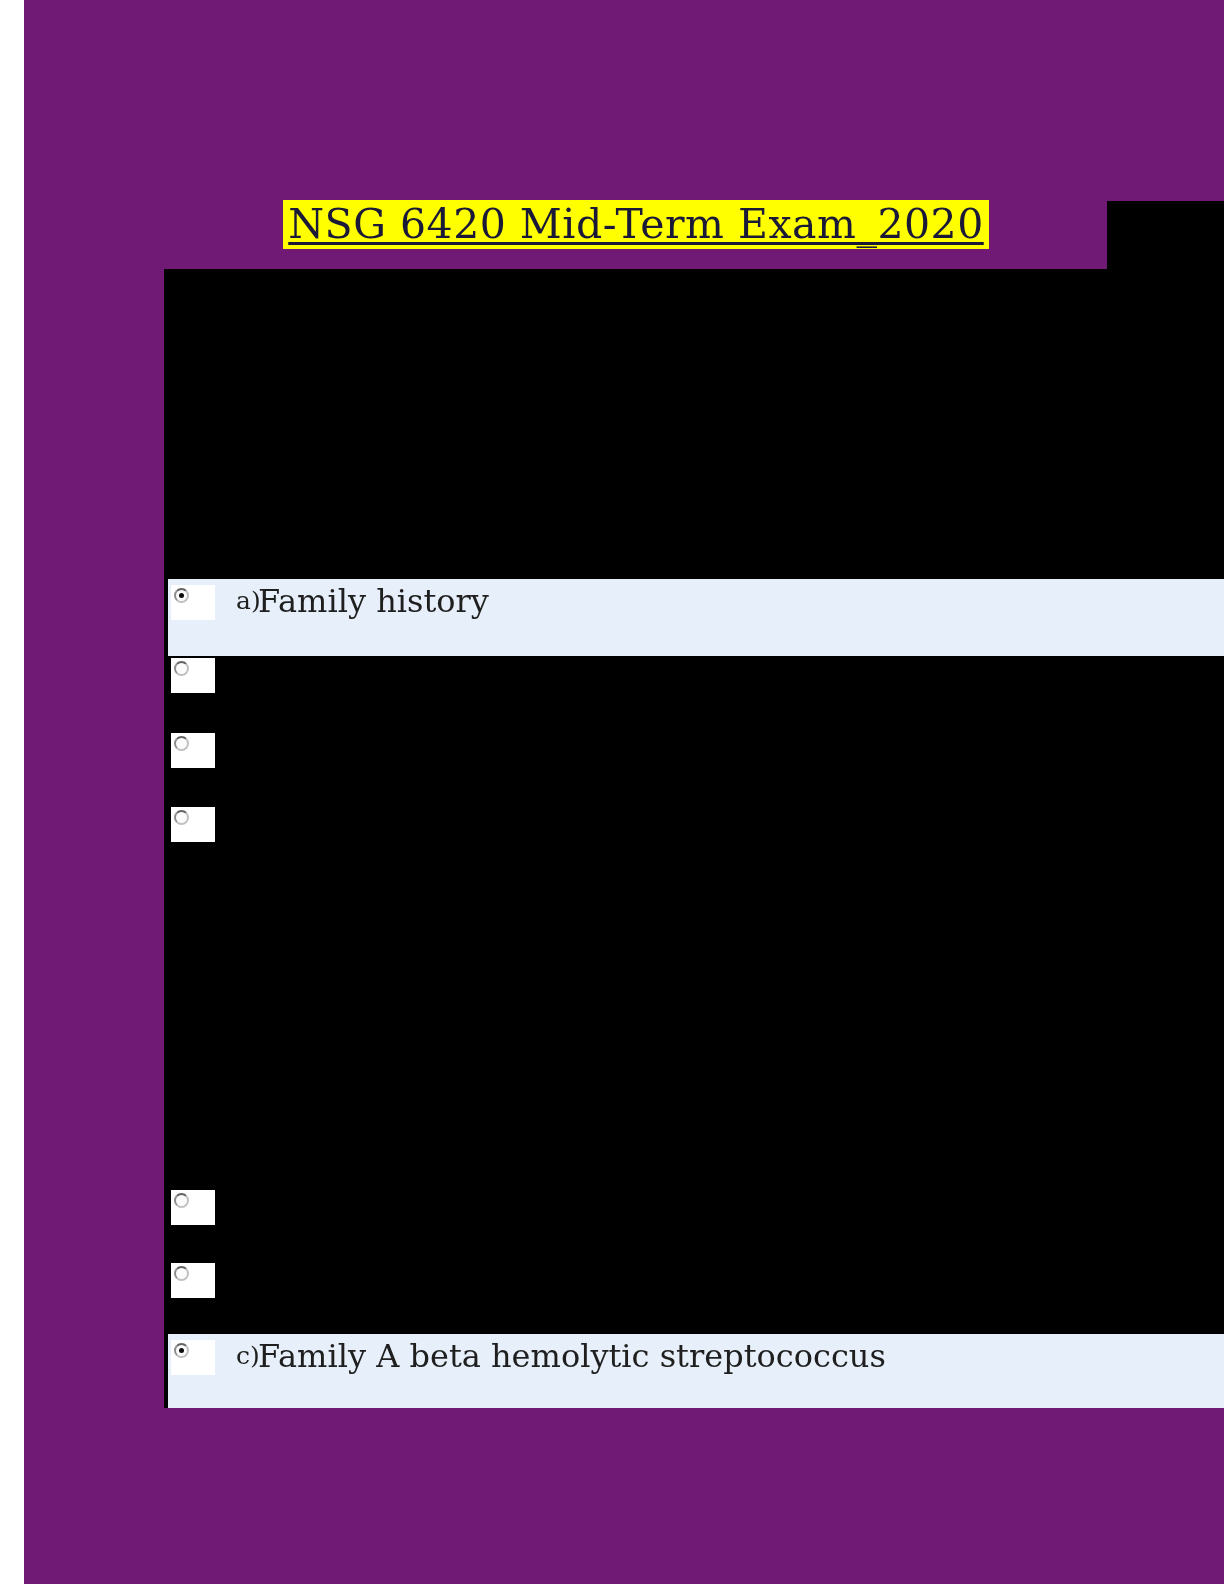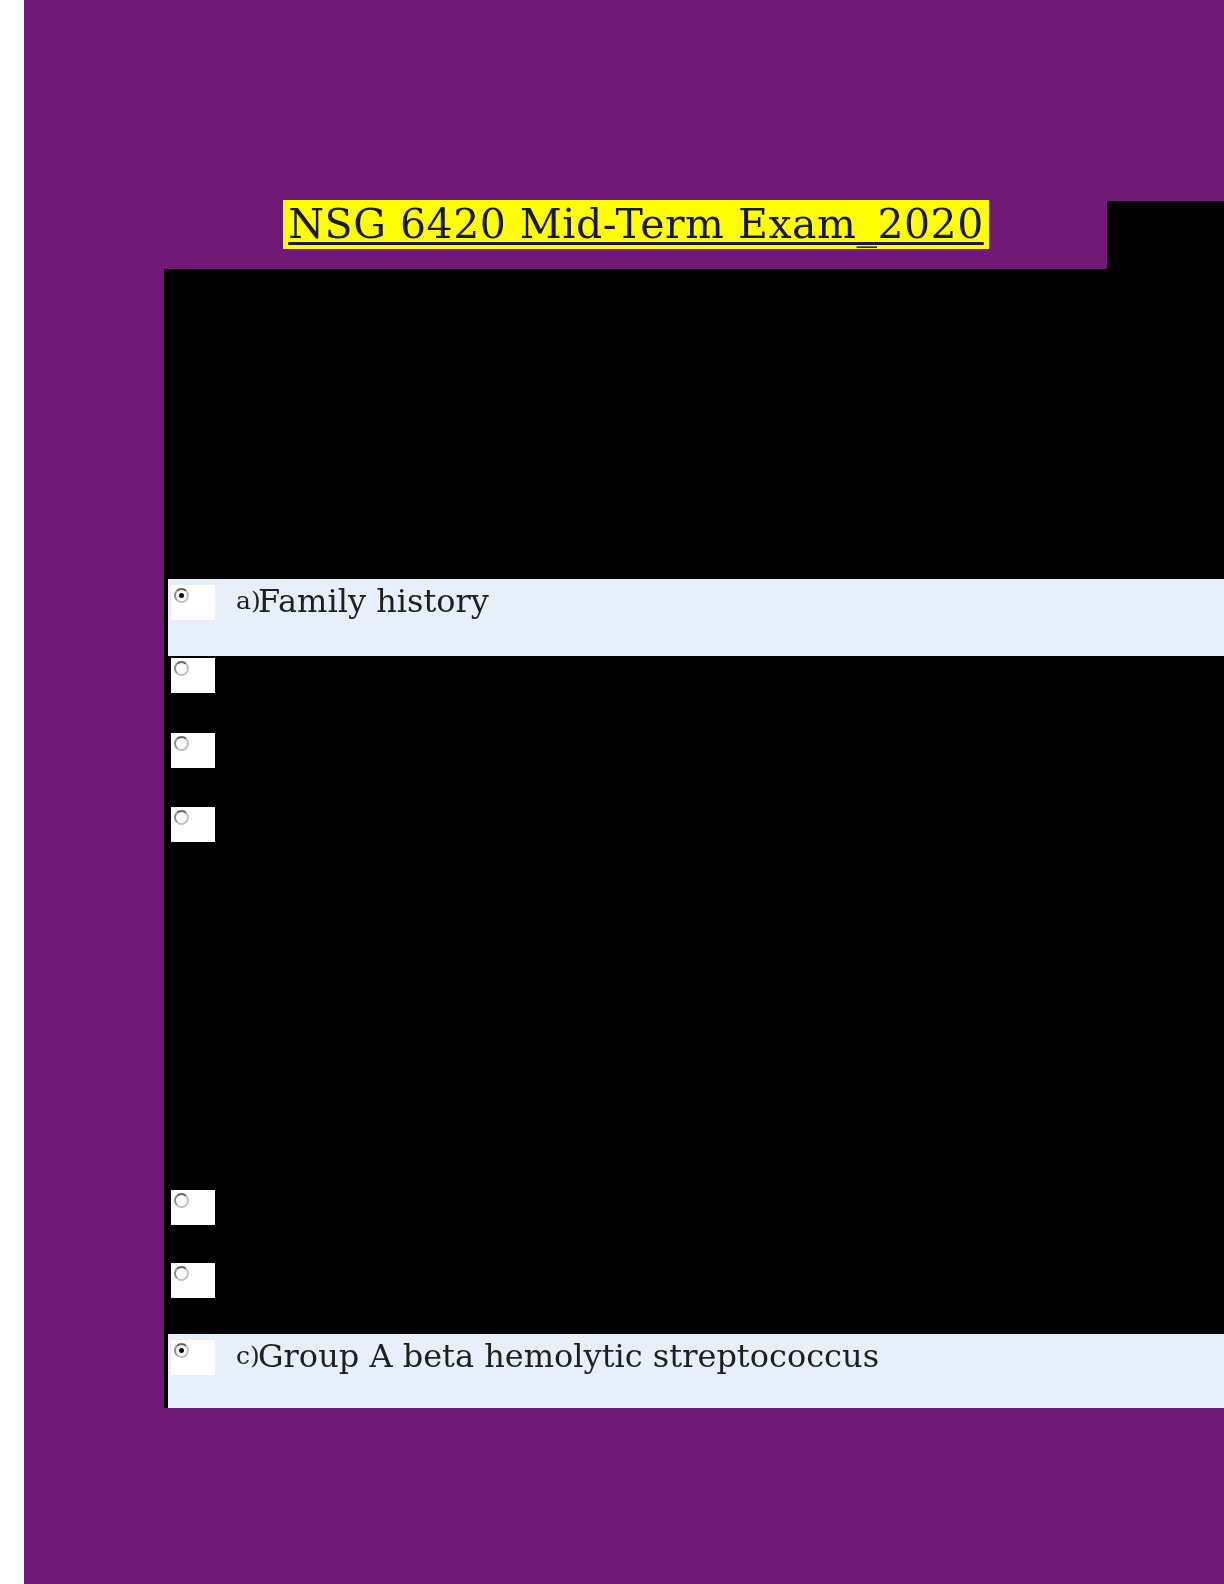--- a/index.html
+++ b/index.html
@@ -138,16 +138,16 @@
   </span>
   <span class="radio-cell blk-radio-5">
     <span class="radio"></span>
   </span>
 
   <div class="answer-row answer-row-c">
     <span class="radio-cell">
       <span class="radio selected"></span>
     </span>
     <span class="option-label">c)</span>
-    <span class="option-text">Group A beta hemolytic streptococcus</span>
+    <span class="option-text">Family A beta hemolytic streptococcus</span>
   </div>
 
 </div>
 
 </body></html>

